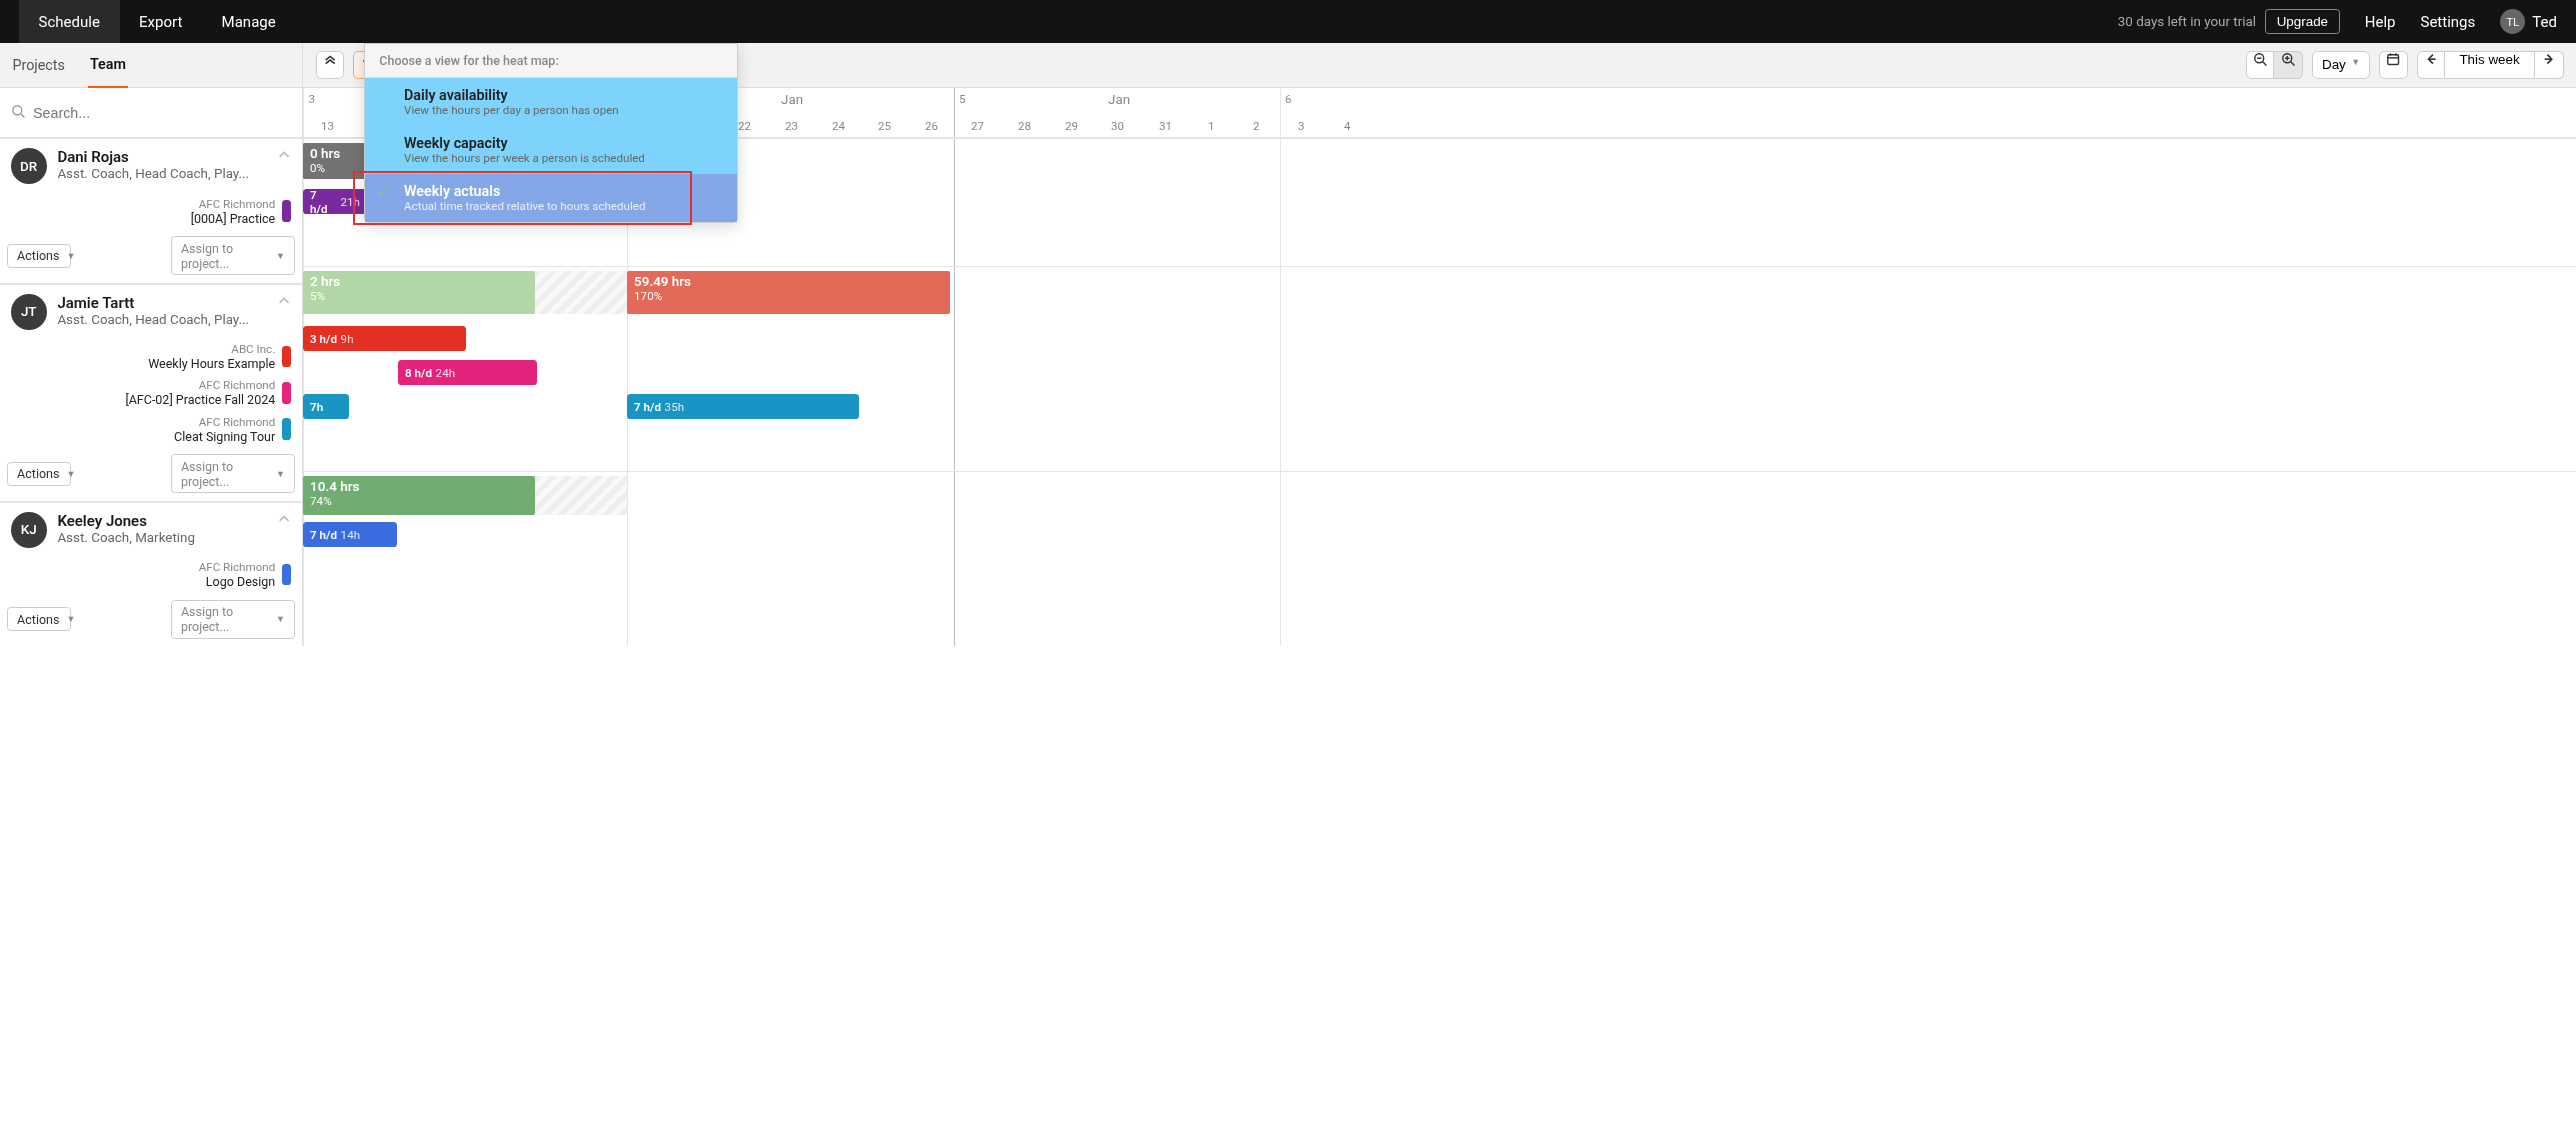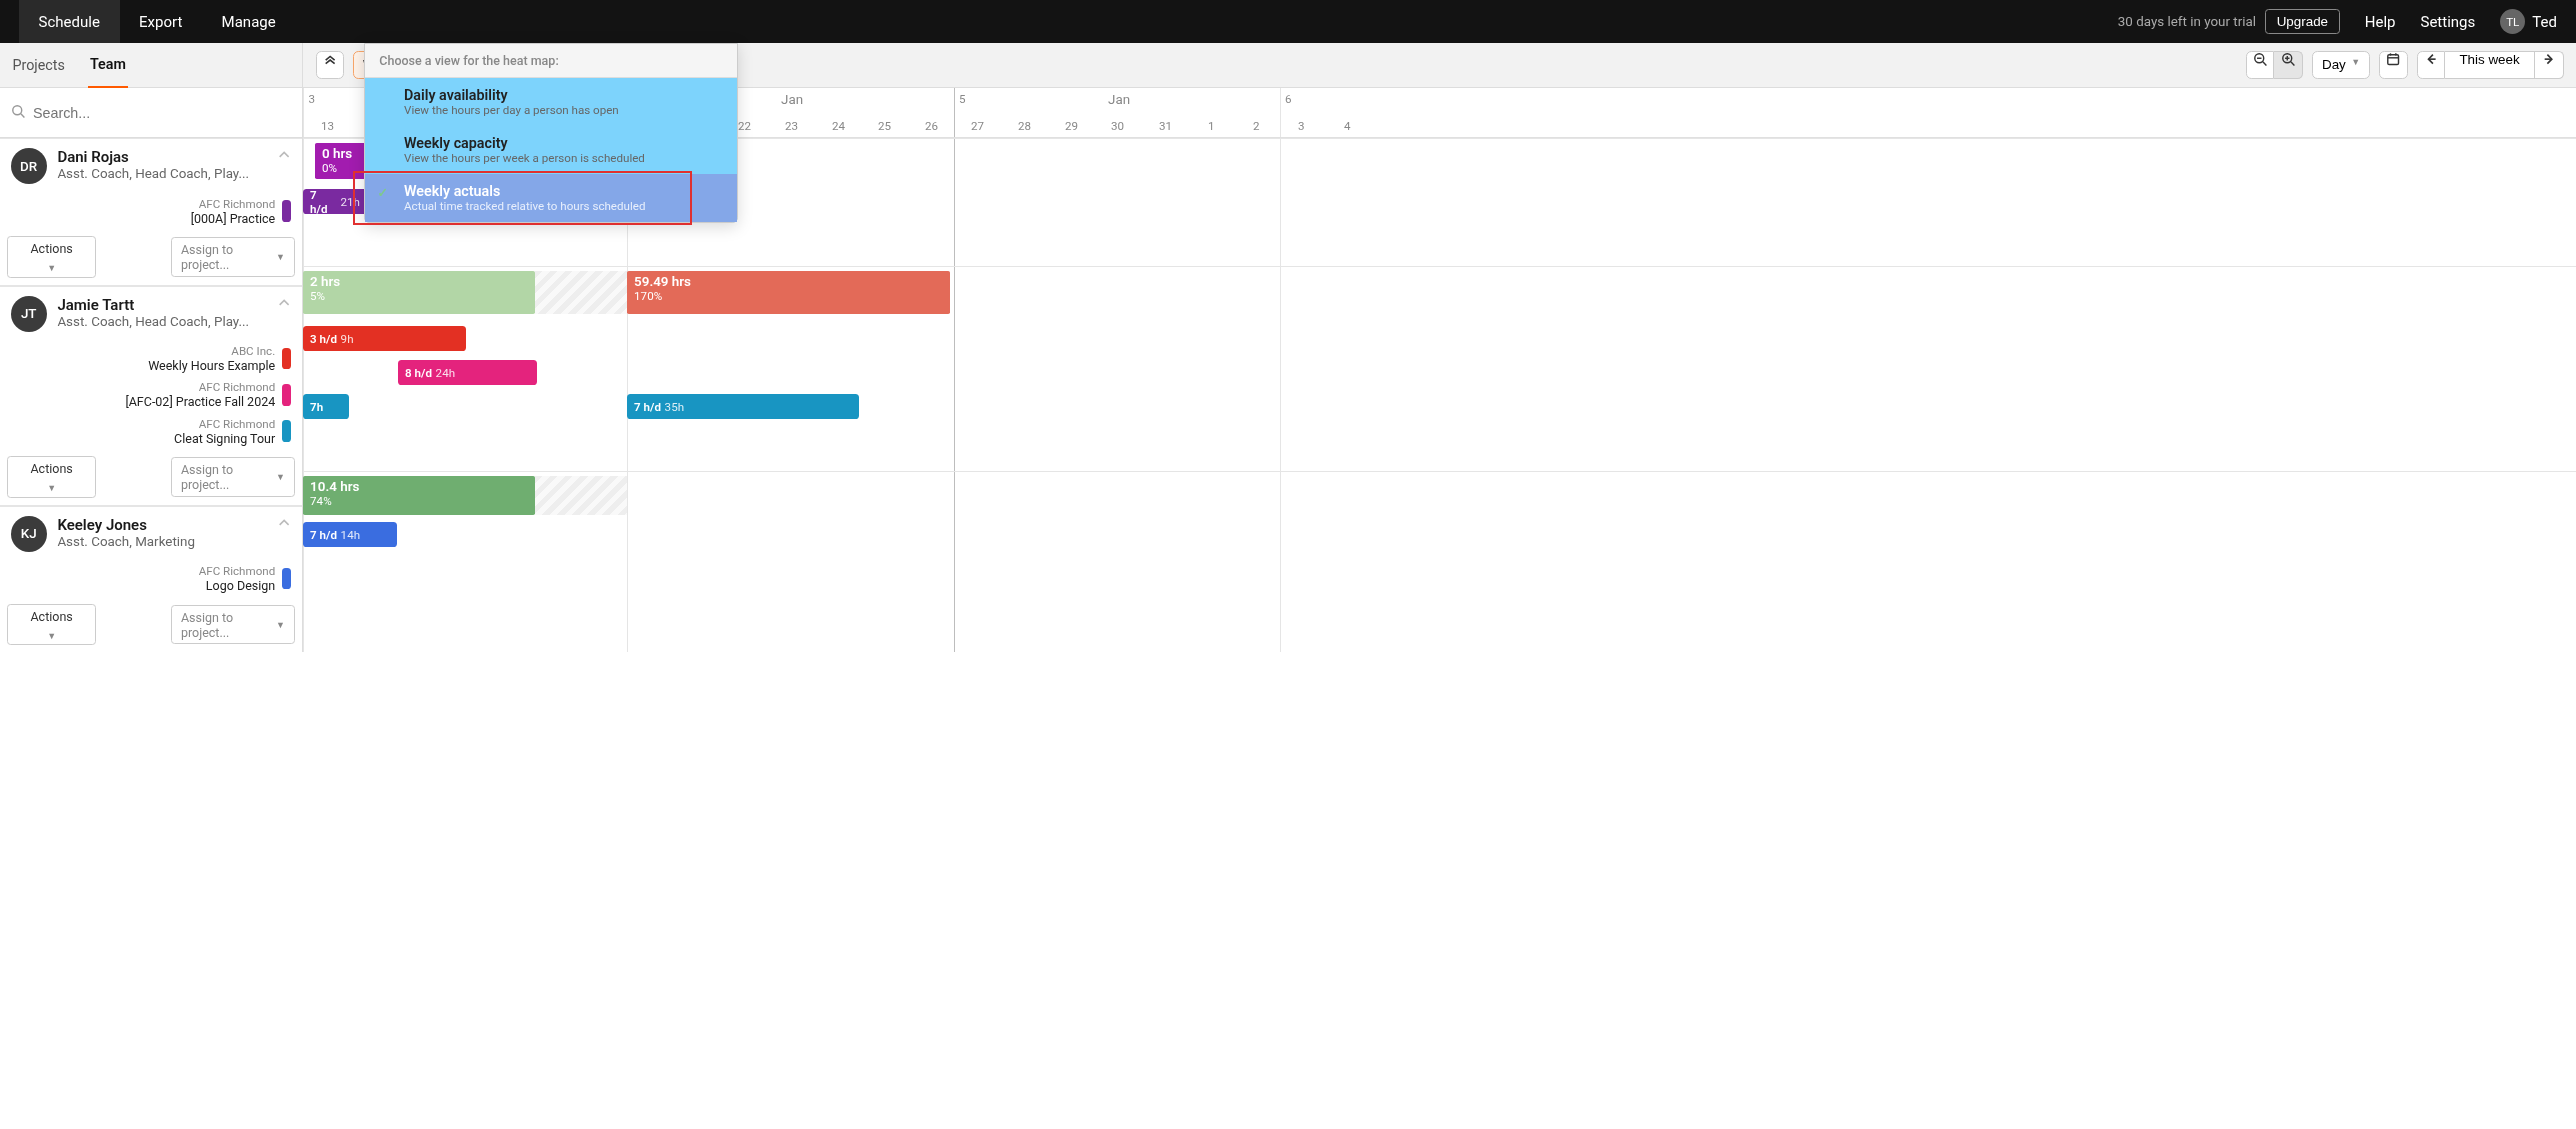--- a/index.html
+++ b/index.html
@@ -61,21 +61,21 @@
 .collapse-arrow { margin-left: auto; color: #bbb; cursor: pointer; }
 
 .proj-row { display: flex; justify-content: flex-end; align-items: center; padding: 3.6px 10.7px; gap: 7.1px; }
 .proj-text { text-align: right; }
 .proj-client { font-size: 11.6px; color: #888; }
 .proj-name { font-size: 12.5px; color: #222; }
 .proj-dot { width: 9px; height: 21.4px; border-radius: 3.6px; }
 
 .actions-row { display: flex; gap: 12.5px; padding: 7.1px; border-bottom: 0.9px solid #e5e5e5; align-items:center; }
 .select-like { border: 0.9px solid #ccc; border-radius: 3.6px; padding: 3.6px 9px; font-size: 12.5px; color: #888; display: flex; align-items: center; gap: 7.1px; cursor: pointer; background:#fff; }
-.select-like.small { width: 89px; flex-direction: column; }
+.select-like.small { width: 64px; }
 .assign-select { width: 124px; justify-content: space-between; }
 
 
 .tl-section { position: relative; border-top: 0.9px solid #e5e5e5; }
 .heat-bar { position: absolute; top: 3.6px; height: 36px; border-radius: 1.8px; color: #fff; padding: 3.6px 7.1px; }
 .heat-bar .hrs { font-size: 13.4px; font-weight: 600; }
 .heat-bar .pct { font-size: 11.6px; }
 .task-bar { position: absolute; height: 25px; border-radius: 3.6px; color: #fff; font-size: 11.6px; display: flex; align-items: center; padding: 0 7.1px; gap: 3.6px; }
 .task-bar .b { font-weight: 600; }
 
@@ -362,21 +362,21 @@
       <span class="tl-day" style="left:762px; bottom:3.6px;">29</span>
       <span class="tl-day" style="left:808px; bottom:3.6px;">30</span>
       <span class="tl-day" style="left:856px; bottom:3.6px;">31</span>
       <span class="tl-day" style="left:905px; bottom:3.6px;">1</span>
       <span class="tl-day" style="left:950px; bottom:3.6px;">2</span>
       <span class="tl-day" style="left:995px; bottom:3.6px;">3</span>
       <span class="tl-day" style="left:1041px; bottom:3.6px;">4</span>
     </div>
 
     <div class="tl-section" style="height:128px;">
-      <div class="heat-bar" style="left:12px; width:62px; background:#a21caf;">
+      <div class="heat-bar" style="left:0; width:62px; background:#737373;">
         <div class="hrs">0 hrs</div>
         <div class="pct">0%</div>
       </div>
       <div class="task-bar" style="top:50px; left:0; width:64px; background:#7a2aa0;">
         <span class="b">7 h/d</span>
         <span style="opacity:.85;">21h</span>
       </div>
     </div>
 
     <div class="tl-section" style="height:205px;">

